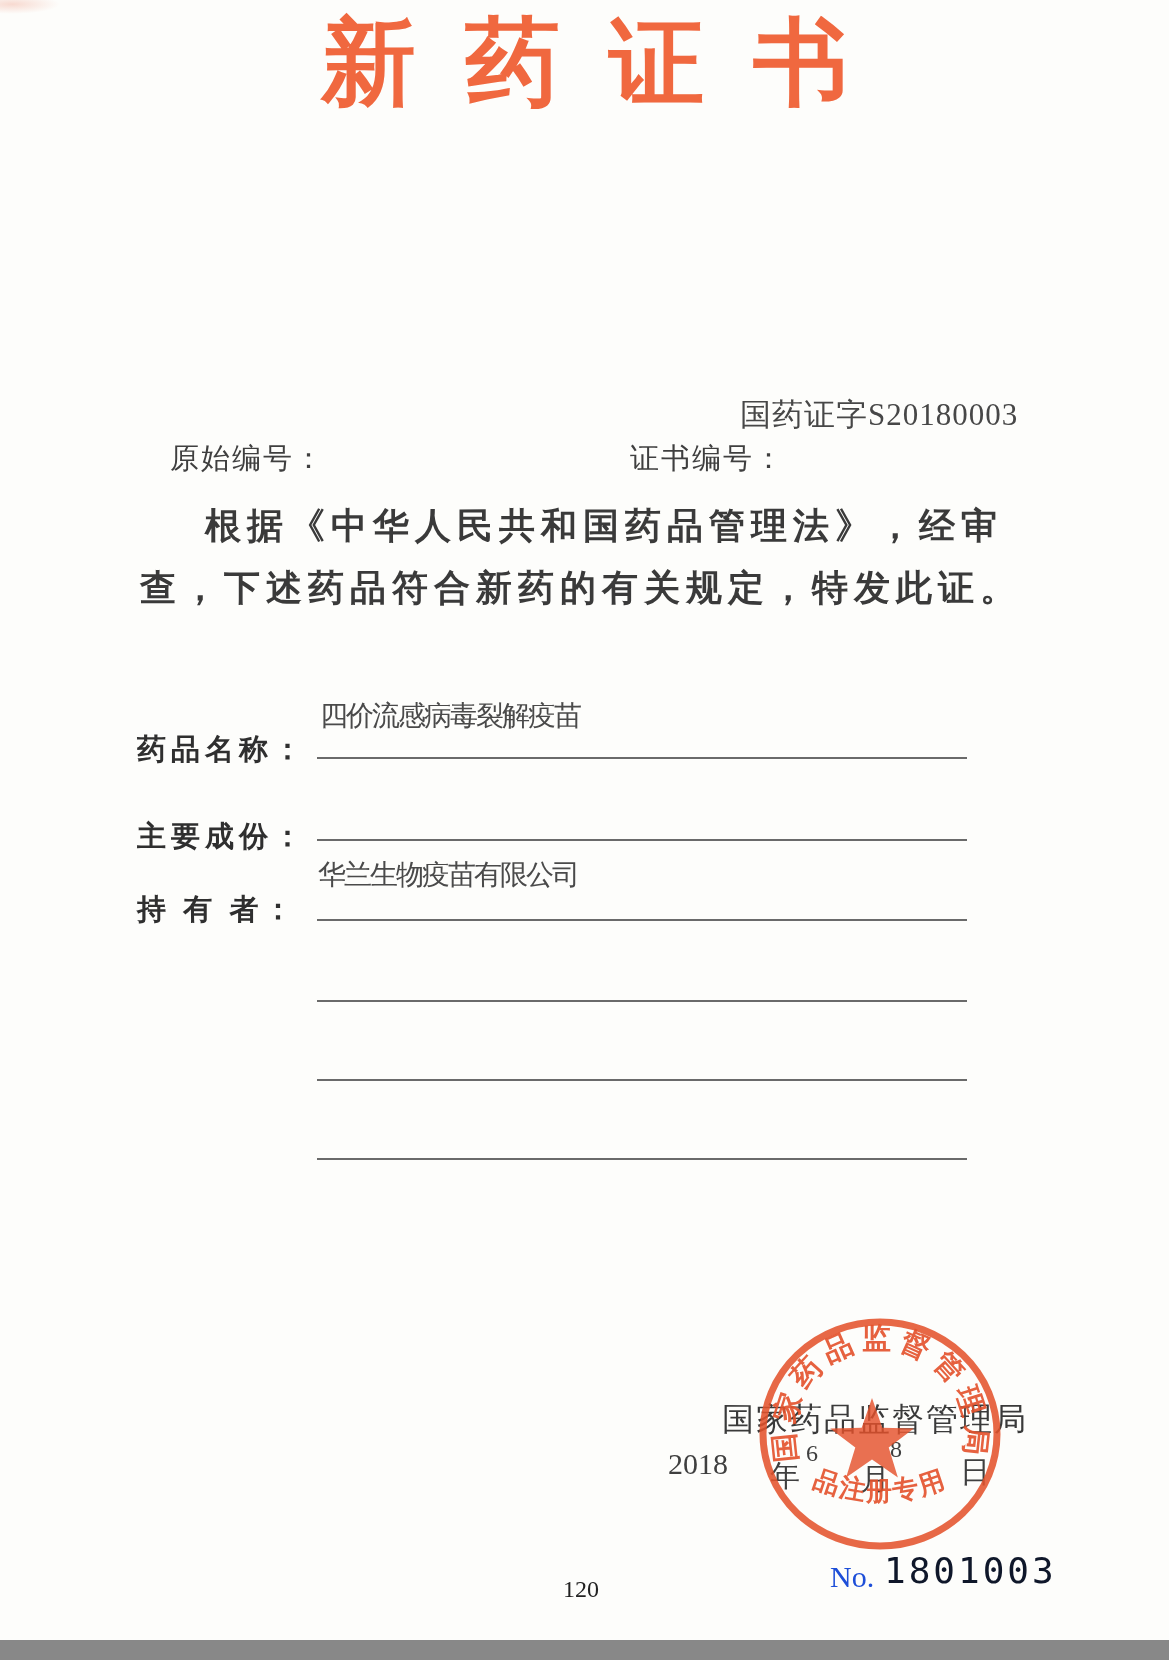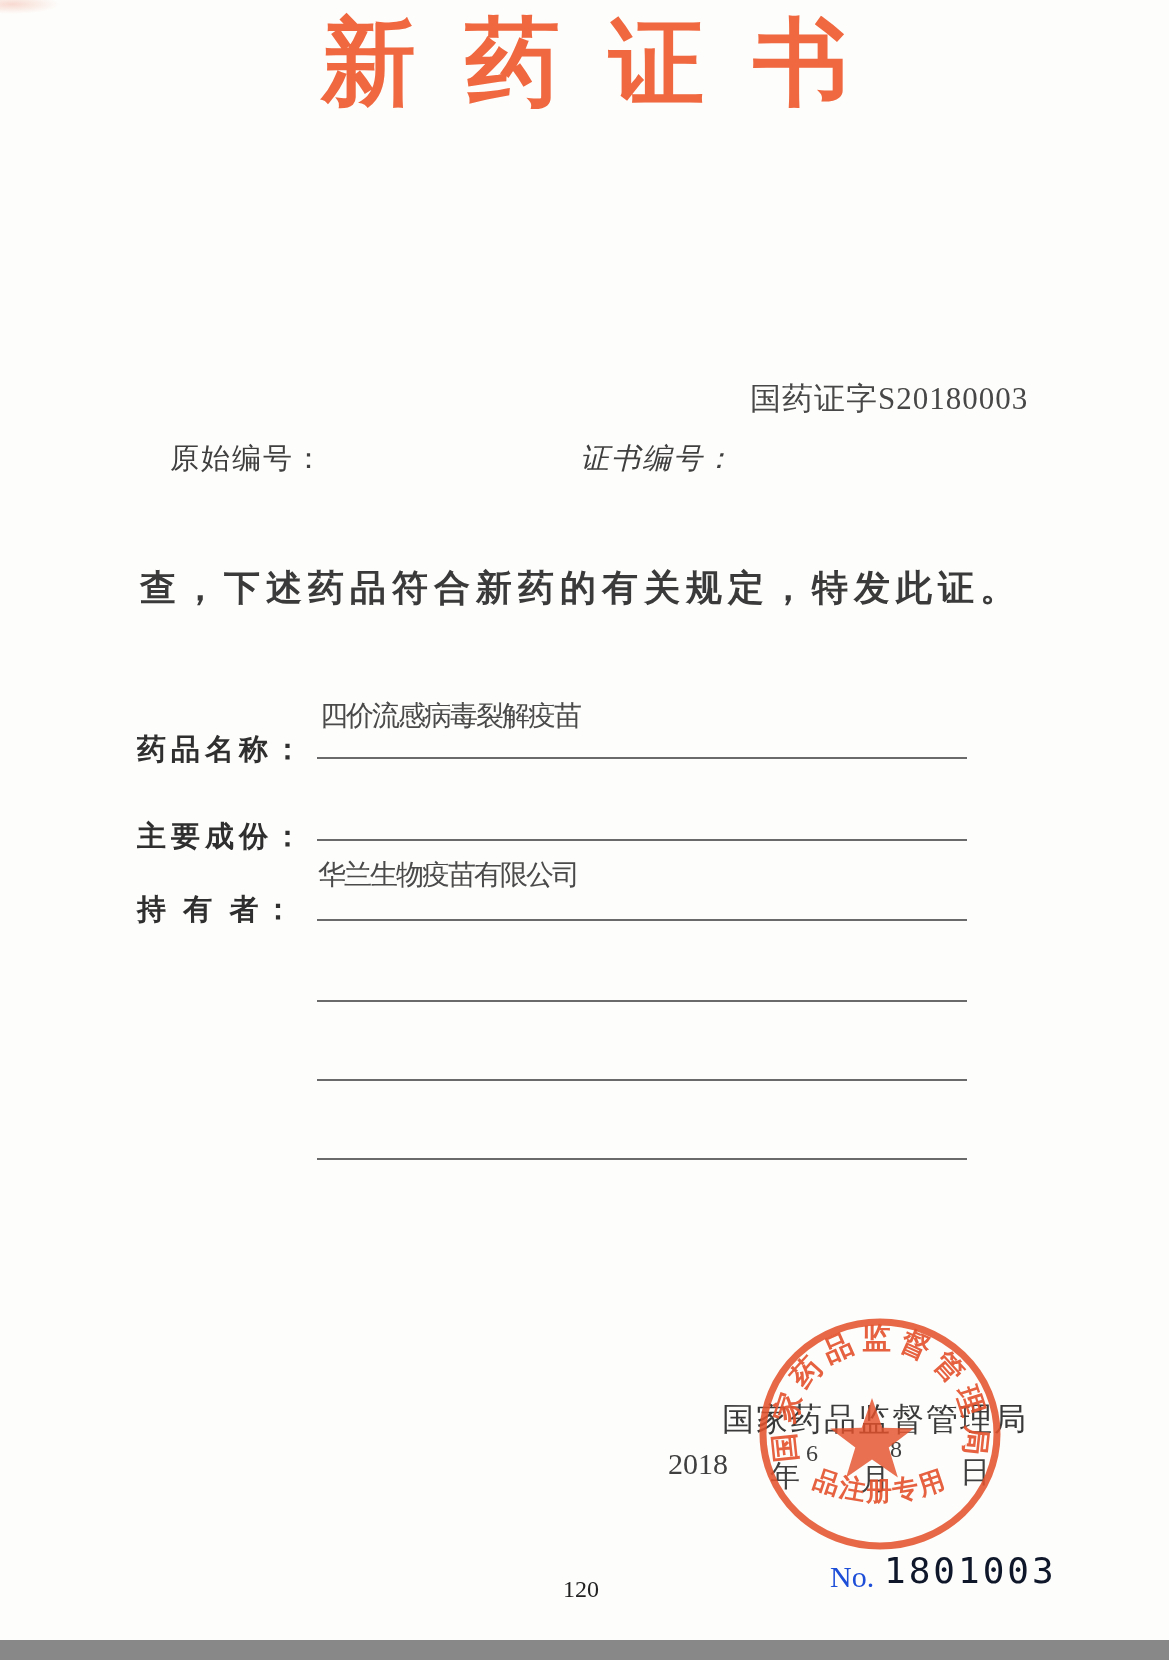--- a/index.html
+++ b/index.html
@@ -77,23 +77,24 @@
 </head>
 <body>
 
 <div class="page">
 
   <div class="scan-smudge"></div>
 
   <h1 class="title">新药证书</h1>
 
   <div class="abs hdr-label" style="left:170px;top:395px;">原始编号：</div>
-  <div class="abs hdr-label" style="left:580px;top:395px;font-style:italic;">证书编号：</div>
-  <div class="abs cert-value" style="left:740px;top:378px;margin-left:10px;">国药证字S20180003</div>
+  <div class="abs hdr-label" style="left:630px;top:395px;">证书编号：</div>
+  <div class="abs cert-value" style="left:740px;top:394px;">国药证字S20180003</div>
 
+  <div class="abs para" style="left:205px;top:502px;">根据《中华人民共和国药品管理法》，经审</div>
   <div class="abs field-value" style="left:320px;top:697px;">四价流感病毒裂解疫苗</div>
 
   <div class="abs para" style="left:140px;top:564px;">查，下述药品符合新药的有关规定，特发此证。</div>
   <div class="abs field-label" style="left:137px;top:730px;">药品名称：</div>
   <div class="uline" style="top:757px;"></div>
 
   <div class="abs field-label" style="left:137px;top:808px;margin-top:9px;">主要成份：</div>
   <div class="uline" style="top:839px;"></div>
 
   <div class="abs field-value" style="left:318px;top:856px;">华兰生物疫苗有限公司</div>

